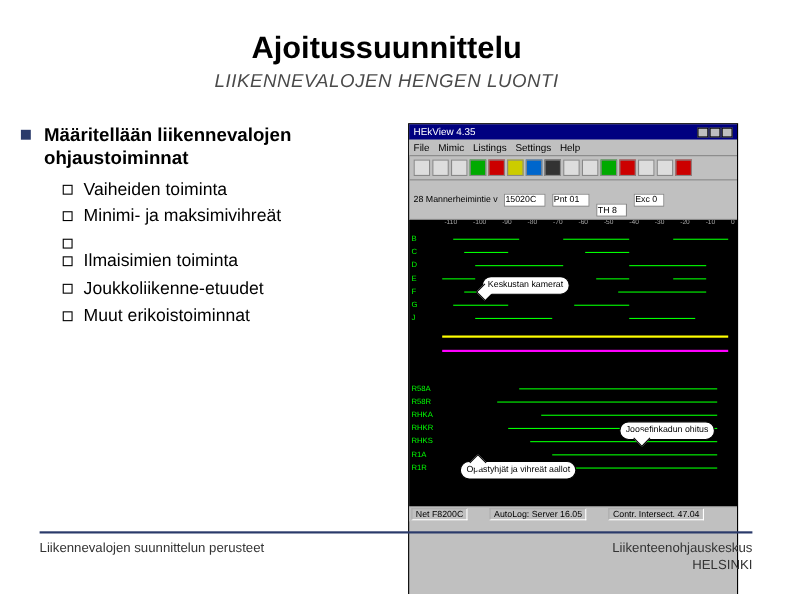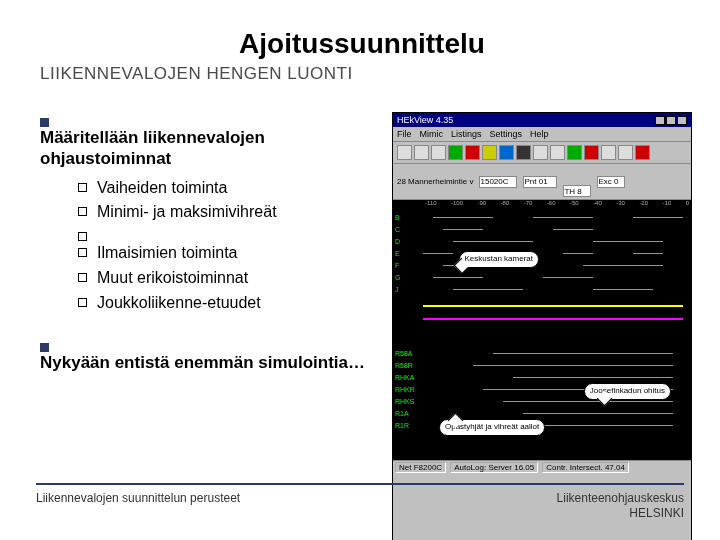--- a/index.html
+++ b/index.html
@@ -7,32 +7,33 @@
     width: 720px;
     height: 540px;
     background: #fff;
     font-family: Arial, Helvetica, sans-serif;
     position: relative;
     overflow: hidden;
   }
   .slide {
     width: 100%;
     height: 100%;
-    padding: 28px 36px 20px 40px;
+    padding: 28px 36px 20px 19px;
     position: relative;
   }
   .title {
     text-align: center;
     font-size: 28px;
     font-weight: bold;
     color: #000;
   }
   .subtitle {
-    text-align: left;
+    text-align: center;
     font-size: 17px;
+    font-style: italic;
     color: #4a4a4a;
     margin-top: 4px;
     letter-spacing: 0.5px;
   }
   .content-row {
     display: flex;
     margin-top: 28px;
     gap: 12px;
   }
   .left-col {
@@ -41,21 +42,20 @@
   .bullet-block {
     margin-bottom: 22px;
   }
   .bullet-main {
     display: flex;
     align-items: flex-start;
     font-size: 17px;
     font-weight: bold;
     color: #000;
     line-height: 1.25;
-    flex-direction: column;
   }
   .bullet-main .sq {
     width: 9px;
     height: 9px;
     background: #2a3a6a;
     margin-top: 6px;
     margin-right: 12px;
     flex: 0 0 9px;
   }
   .sub-list {
@@ -181,21 +181,21 @@
   }
   .callout.c1{ top:138px; right:152px; }
   .callout.c1::after{ left:-4px; top:8px; transform:rotate(45deg);}
   .callout.c2{ top:270px; right:20px;text-align:center; }
   .callout.c2::after{ left:14px; bottom:-5px; transform:rotate(-45deg);}
   .callout.c3{ top:306px; left:46px; }
   .callout.c3::after{ left:10px; top:-5px; transform:rotate(135deg);}
   .statusbar{
     border-top:1px solid #888;
     display:flex; font-size:8px;
-    padding:1px 2px; gap:4px;
+    padding:1px 2px; gap:20px;
     background:#c0c0c0;
   }
   .statusbar span{border:1px inset #fff; padding:0 3px;}
 
   .footer {
     position: absolute;
     left: 36px; right: 36px; bottom: 20px;
   }
   .footer-line {
     border-top: 2px solid #2a3a6a;
@@ -235,35 +235,29 @@
             </div>
           <div class="sub-item">
               <span class="circ"></span>
             </div>
           <div class="sub-item">
               <span class="circ"></span>
               <span>Ilmaisimien toiminta</span>
             </div>
           <div class="sub-item">
               <span class="circ"></span>
+              <span>Joukkoliikenne-etuudet</span>
+            </div>
+          <div class="sub-item">
+              <span class="circ"></span>
               <span>Muut erikoistoiminnat</span>
             </div>
-          <div class="sub-item">
-              <span class="circ"></span>
-              <span>Joukkoliikenne-etuudet</span>
-            </div>
         </div>
       </div>
 
-      <div class="bullet-block">
-        <div class="bullet-main">
-          <span class="sq"></span>
-          <span>Nykyään entistä enemmän simulointia…</span>
-        </div>
-      </div>
 
     </div>
 
     <div class="right-col">
       <div class="app">
         <div class="app-title">
           <span>HEkView 4.35</span>
           <span class="wbtn">
               <span></span>
               <span></span>

